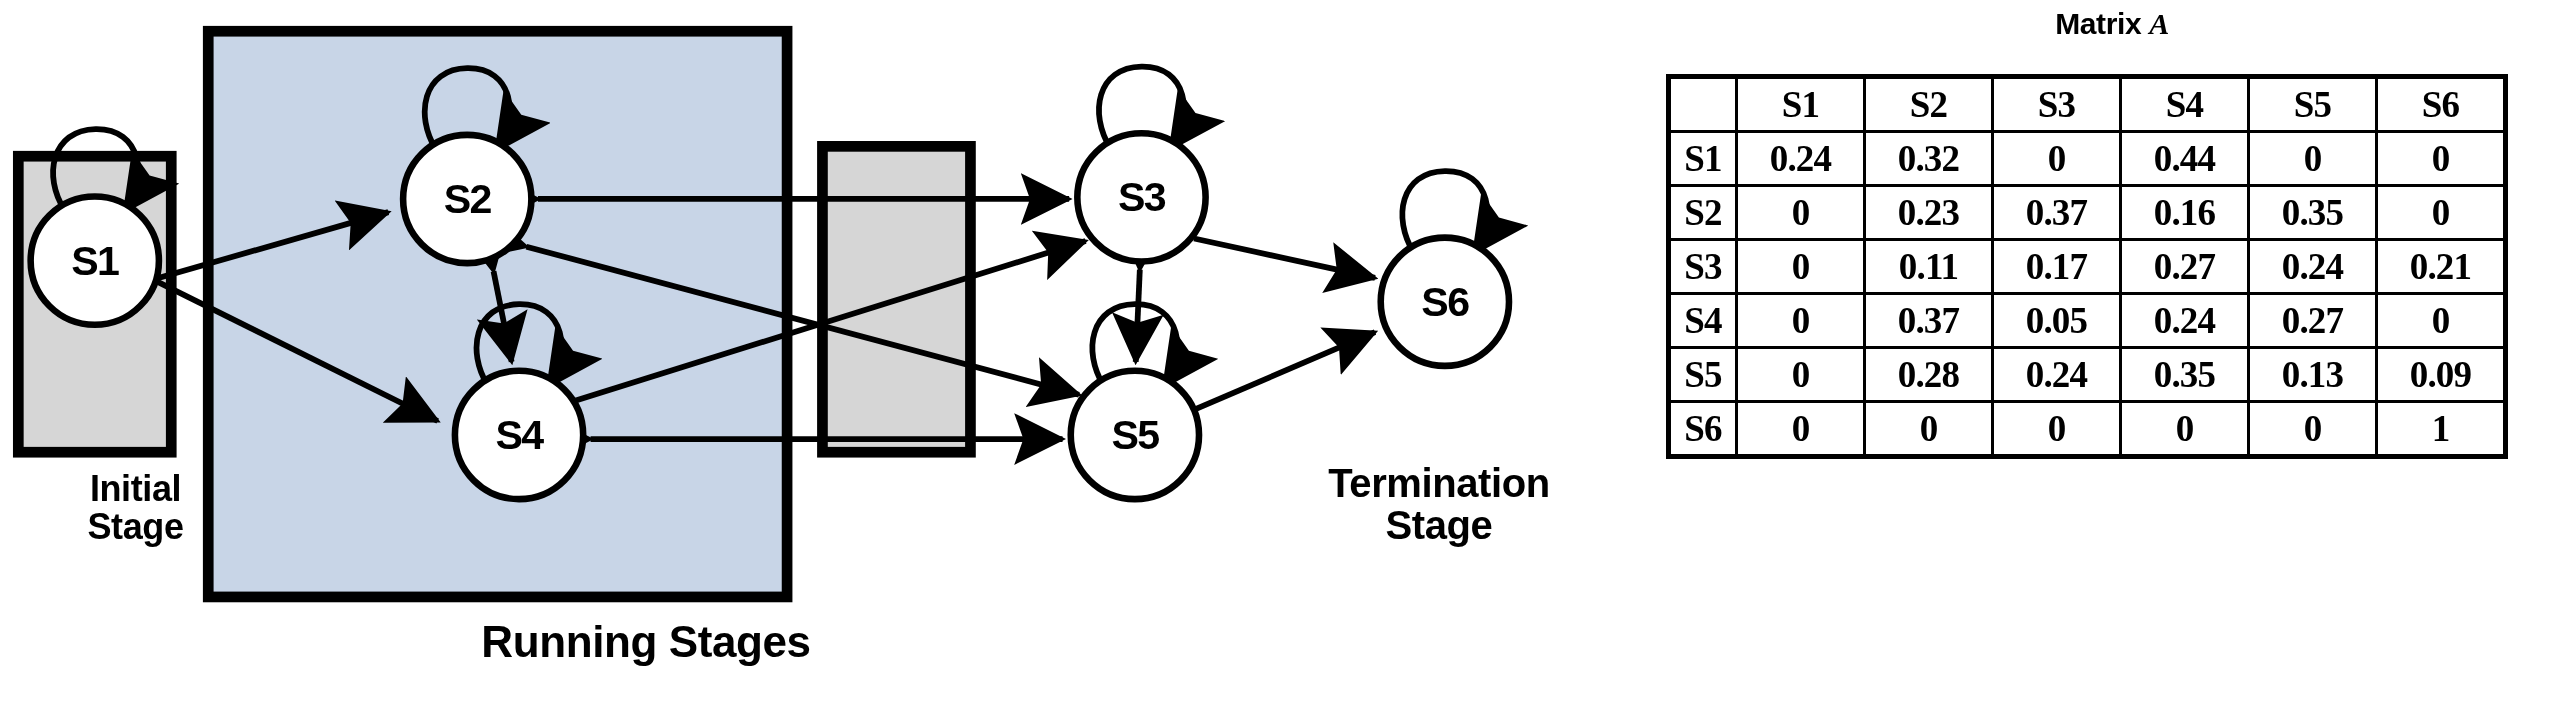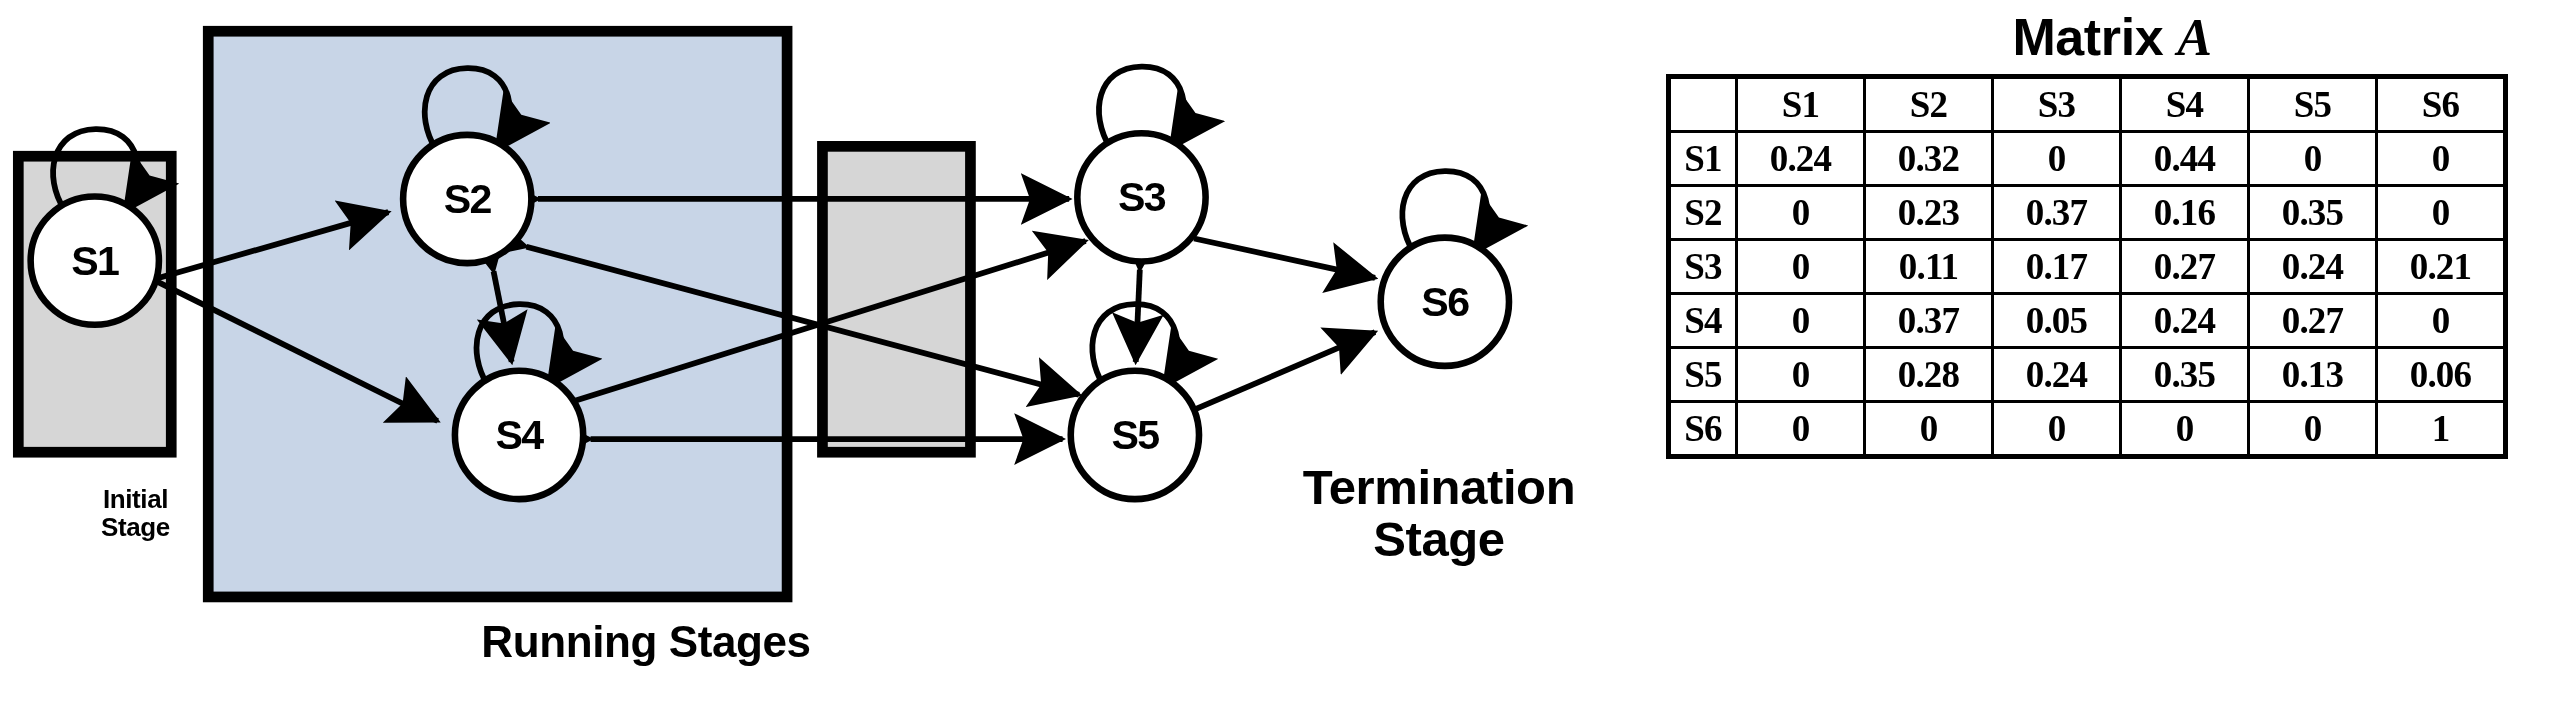--- a/index.html
+++ b/index.html
@@ -8,29 +8,29 @@
 
   
   #diagram{position:absolute;left:0;top:0;width:1612px;height:703px;}
   #diagram svg{position:absolute;left:0;top:0;}
 
   .stage-caption{
     position:absolute;text-align:center;font-weight:bold;color:#000;
     font-family:"Liberation Sans",sans-serif;line-height:1.06;
     letter-spacing:-0.4px;
   }
-  #cap-initial{left:0px;top:486px;width:271px;font-size:26px;}
+  #cap-initial{left:0px;top:470px;width:271px;font-size:36px;}
   #cap-running{left:321px;top:619px;width:650px;font-size:44px;}
-  #cap-termination{left:1258px;top:462px;width:362px;font-size:49px;}
+  #cap-termination{left:1258px;top:462px;width:362px;font-size:40px;}
 
   
   #matrix-panel{position:absolute;left:1666px;top:0px;width:892px;height:625px;}
   #matrix-title{
     position:absolute;left:0;top:6.6px;width:892px;text-align:center;
-    font-family:"Liberation Sans",sans-serif;font-weight:bold;font-size:52px;color:#000;
+    font-family:"Liberation Sans",sans-serif;font-weight:bold;font-size:30px;color:#000;
     letter-spacing:-0.4px;
   }
   #matrix-title .mt-a{font-family:"Liberation Serif",serif;font-style:italic;font-weight:bold;}
 
   table.matrix{
     position:absolute;left:0px;top:74px;
     border-collapse:collapse;
     table-layout:fixed;
     border:5px solid #000;
     background:#fff;
@@ -211,21 +211,21 @@
           <td>0.27</td>
           <td>0</td>
         </tr>
         <tr>
           <th class="corner">S5</th>
           <td>0</td>
           <td>0.28</td>
           <td>0.24</td>
           <td>0.35</td>
           <td>0.13</td>
-          <td>0.06</td>
+          <td>0.09</td>
         </tr>
         <tr>
           <th class="corner">S6</th>
           <td>0</td>
           <td>0</td>
           <td>0</td>
           <td>0</td>
           <td>0</td>
           <td>1</td>
         </tr>

